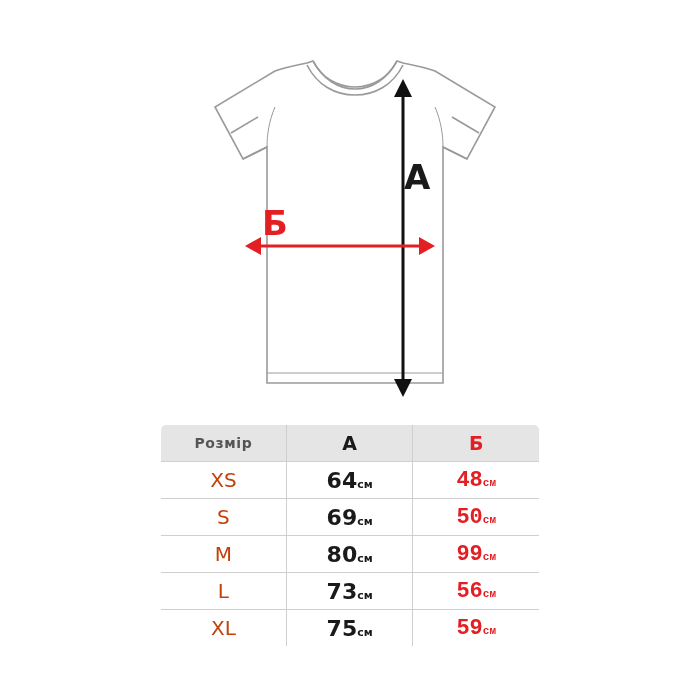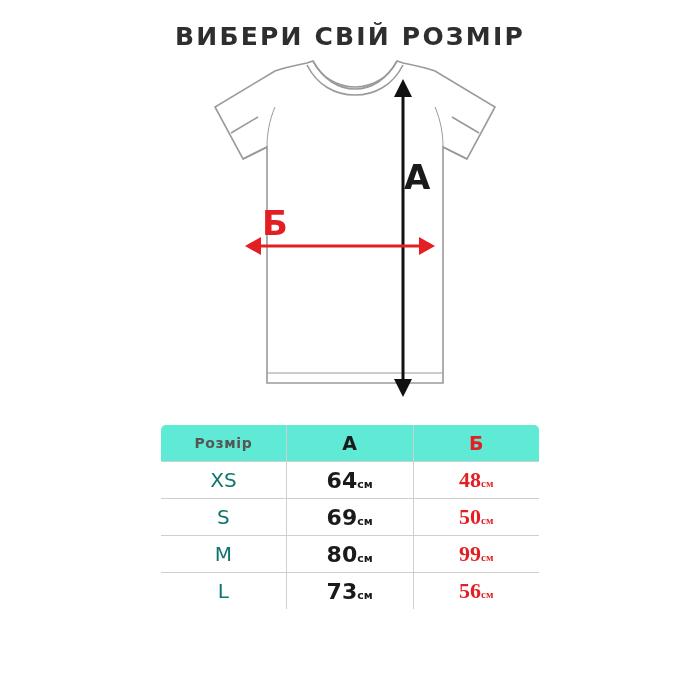--- a/index.html
+++ b/index.html
@@ -68,21 +68,21 @@
     overflow: hidden;
   }
   .size-table td, .size-table th {
     border: 1px solid #cfcfcf;
     text-align: center;
     padding: 0;
     height: 36px;
     vertical-align: middle;
   }
   .size-table th {
-    background: #5eead4;
+    background: #e5e5e5;
     font-family: "DejaVu Sans", sans-serif;
     font-weight: bold;
     font-size: 14px;
     letter-spacing: 0.6px;
     color: #555;
   }
   .size-table th.col-a {
     font-size: 19px;
     color: #1a1a1a;
     letter-spacing: 0;
@@ -91,48 +91,47 @@
     font-size: 19px;
     color: #e41f23;
     letter-spacing: 0;
   }
   .col-size-w { width: 126px; }
   .col-a-w { width: 127px; }
   .col-b-w { width: 127px; }
   td.size-name {
     font-family: "DejaVu Sans", sans-serif;
     font-size: 20px;
-    color: #0f766e;
+    color: #c2410c;
     font-weight: normal;
   }
   td.val-a {
     font-family: "DejaVu Sans", sans-serif;
     font-size: 22px;
     font-weight: bold;
     color: #1a1a1a;
   }
   td.val-b {
-    font-family: Liberation Serif, serif;
+    font-family: Liberation Mono, monospace;
     font-size: 22px;
     font-weight: bold;
     color: #e41f23;
   }
   .unit {
     font-size: 11px;
     font-weight: bold;
     letter-spacing: 0;
   }
   .rowbg-light { background: #ffffff; }
 </style>
 </head>
 <body>
 
 <div id="page">
 
-  <div class="title">ВИБЕРИ СВІЙ РОЗМІР</div>
 
   <div class="shirt-area">
     <svg width="400" height="345" viewBox="0 0 400 345">
 
       <g fill="none" stroke="#9a9a9a" stroke-width="1.6">
         <path d="M120 16
                  C 128 13, 142 10, 152 8
                  L 158 6
                  C 166 22, 182 32, 200 32
                  C 218 32, 234 22, 242 6
@@ -203,16 +202,21 @@
         <tr class="rowbg-light">
           <td class="size-name">M</td>
           <td class="val-a"><span>80</span><span class="unit">см</span></td>
           <td class="val-b"><span>99</span><span class="unit">см</span></td>
         </tr>
         <tr class="rowbg-light">
           <td class="size-name">L</td>
           <td class="val-a"><span>73</span><span class="unit">см</span></td>
           <td class="val-b"><span>56</span><span class="unit">см</span></td>
         </tr>
+        <tr class="rowbg-light">
+          <td class="size-name">XL</td>
+          <td class="val-a"><span>75</span><span class="unit">см</span></td>
+          <td class="val-b"><span>59</span><span class="unit">см</span></td>
+        </tr>
       </tbody>
   </table>
 
 </div>
 
 </body></html>

